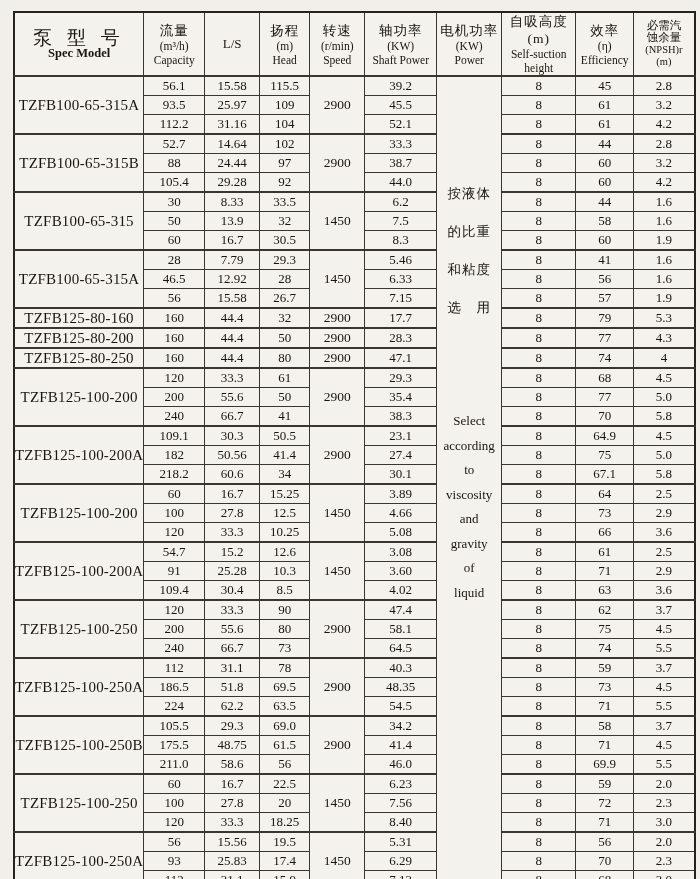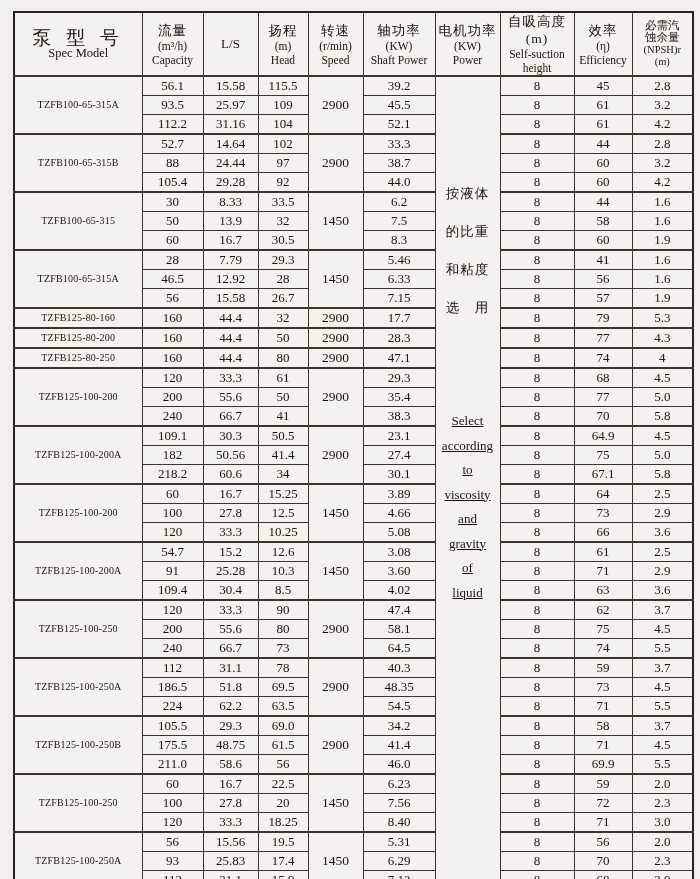--- a/index.html
+++ b/index.html
@@ -18,36 +18,36 @@
     border: 2px solid #26231e;
   }
   th, td { border: 1px solid #3a362f; }
   thead th {
     height: 55px; vertical-align: middle; text-align: center;
     font-weight: normal; padding: 0 1px; border-bottom-width: 2px;
   }
   .hl.zh { font-size: 13.5px; line-height: 17px; letter-spacing: 1px; }
   .hl.en { font-size: 11.5px; line-height: 14px; letter-spacing: 0; }
   th.col-spec-model .hl.zh { font-size: 19px; letter-spacing: 5px; }
-  th.col-spec-model .hl.en { font-size: 12.5px; }
+  th.col-spec-model .hl.en { font-size: 12.5px; font-weight: bold; }
   th.col-ls .hl.en { font-size: 13px; }
   th.tight .hl.zh { font-size: 11.5px; line-height: 12px; letter-spacing: 0; font-family: Liberation Mono, monospace; }
   th.tight .hl.en { font-size: 10.5px; line-height: 12.5px; }
   tbody td {
     height: 19px; line-height: 18px; text-align: center;
     font-size: 13px; padding: 0; overflow: hidden; white-space: nowrap;
   }
-  td.model-cell { font-size: 10px; letter-spacing: 0.2px; }
+  td.model-cell { font-size: 15px; letter-spacing: 0.2px; }
   td.speed-cell { font-size: 13.5px; }
   tr.group-start td { border-top-width: 2px; }
   td.power-note-cell { vertical-align: top; line-height: normal; }
   .note-zh { margin-top: 98px; }
   .note-zh div { font-size: 13.5px; line-height: 38px; letter-spacing: 1px; }
   .note-en { margin-top: 82px; }
-  .note-en div { font-size: 13px; line-height: 24.5px; text-decoration: underline; }
+  .note-en div { font-size: 13px; line-height: 24.5px; }
 </style>
 </head>
 <body>
 
 <div class="sheet">
   <table class="spec-table">
     <colgroup>
       <col style="width:128px">
         <col style="width:61px">
         <col style="width:55px">

